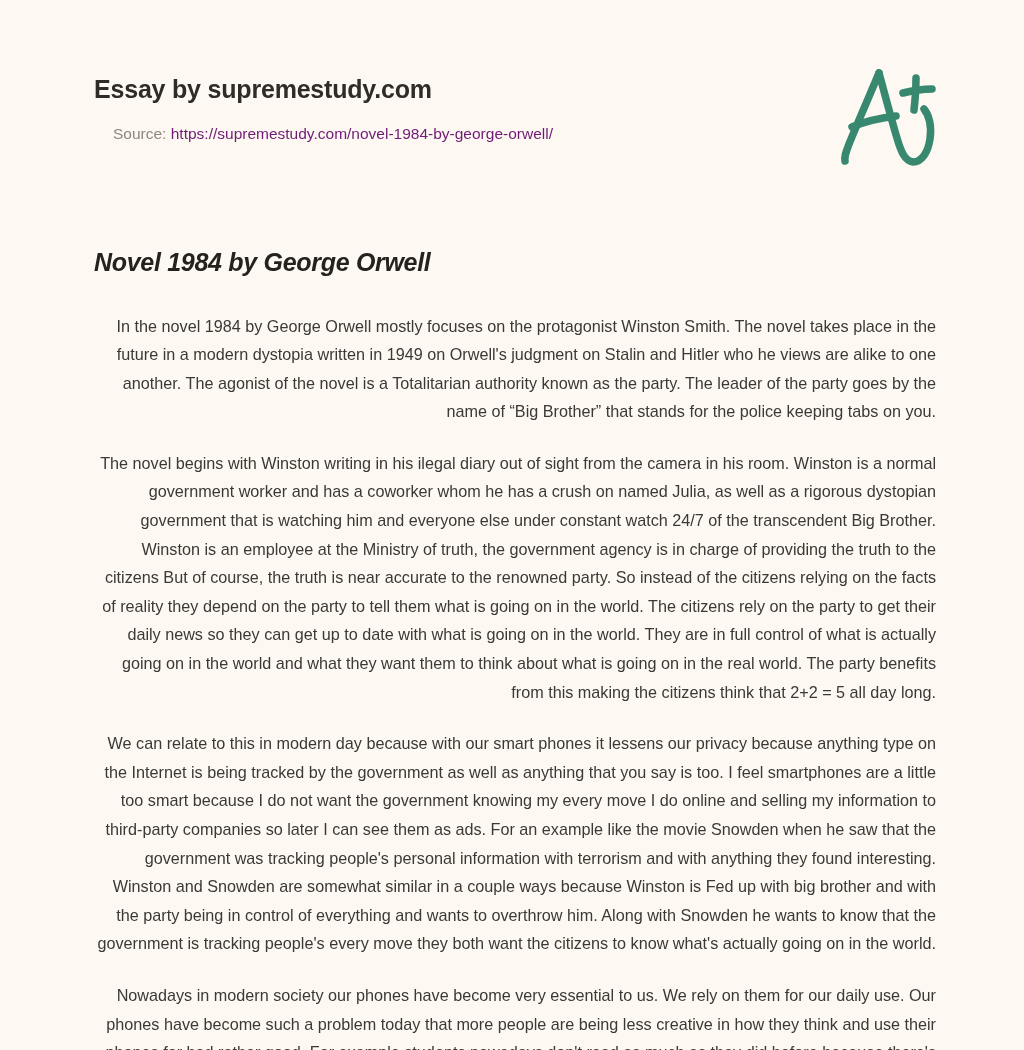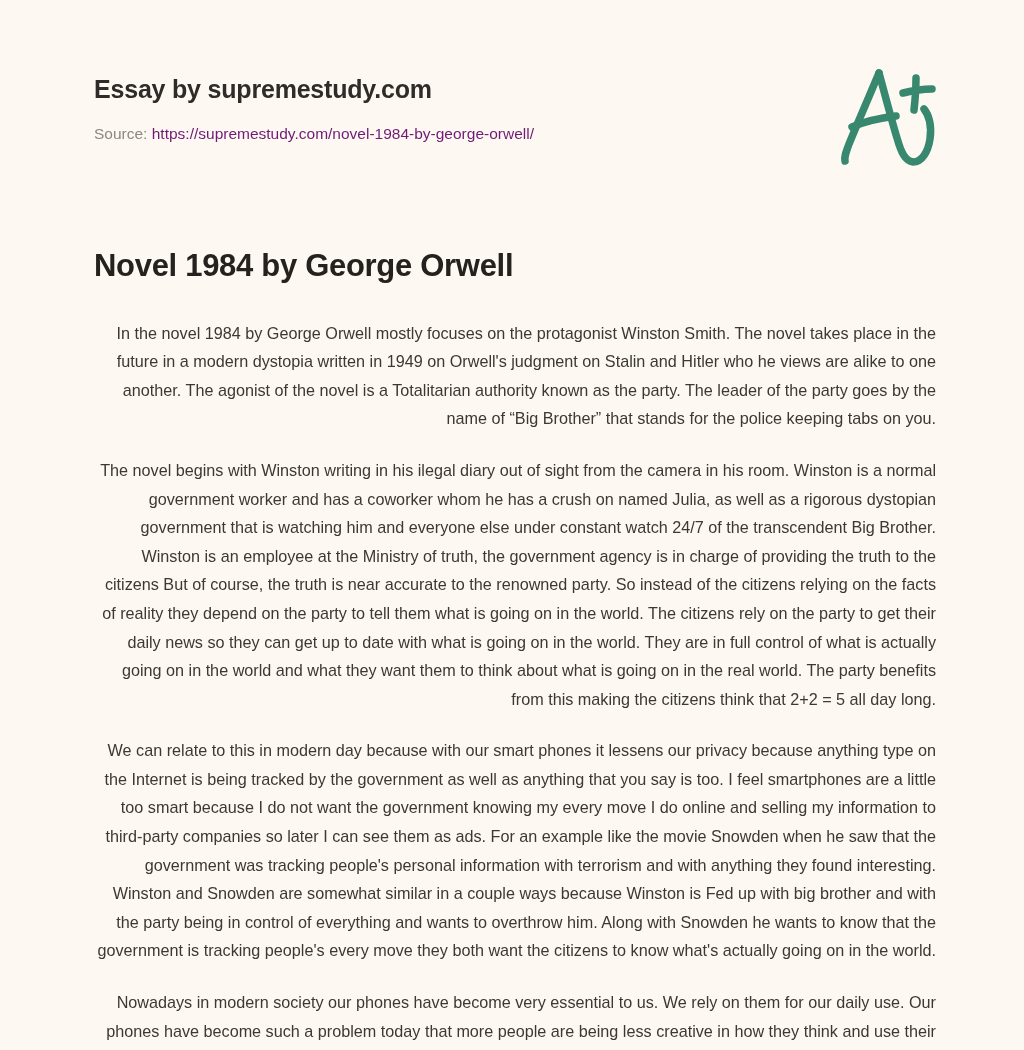--- a/index.html
+++ b/index.html
@@ -44,20 +44,21 @@
     margin: 0;
   }
   .source-line {
     margin-top: 20px;
     font-size: 15.5px;
     line-height: 1.3;
     white-space: nowrap;
   }
   .source-label {
     color: #8C8880;
+    margin-left: 19px;
   }
   .source-url {
     color: #701a75;
     text-decoration: none;
   }
 
   
   .logo {
     position: absolute;
     right: 74px;
@@ -73,25 +74,26 @@
 
   
   .article {
     position: absolute;
     left: 94px;
     top: 248px;
     width: 842px;
   }
   .article-title {
     margin: 0 0 34px 0;
-    font-size: 31px;
+    font-size: 25px;
     font-weight: bold;
     color: #24211E;
     letter-spacing: -0.3px;
     line-height: 1.18;
+    font-style: italic;
   }
   .body-text p {
     margin: 0 0 23px 0;
     font-size: 16.2px;
     line-height: 28.6px;
     color: #3C3833;
     text-align: right;
   }
   .body-text p:last-child {
     margin-bottom: 0;

